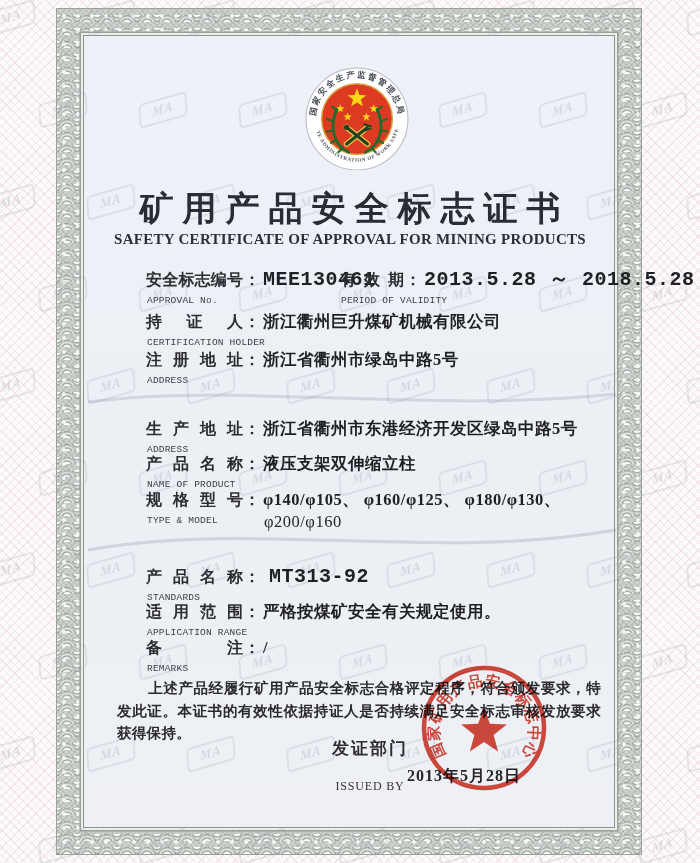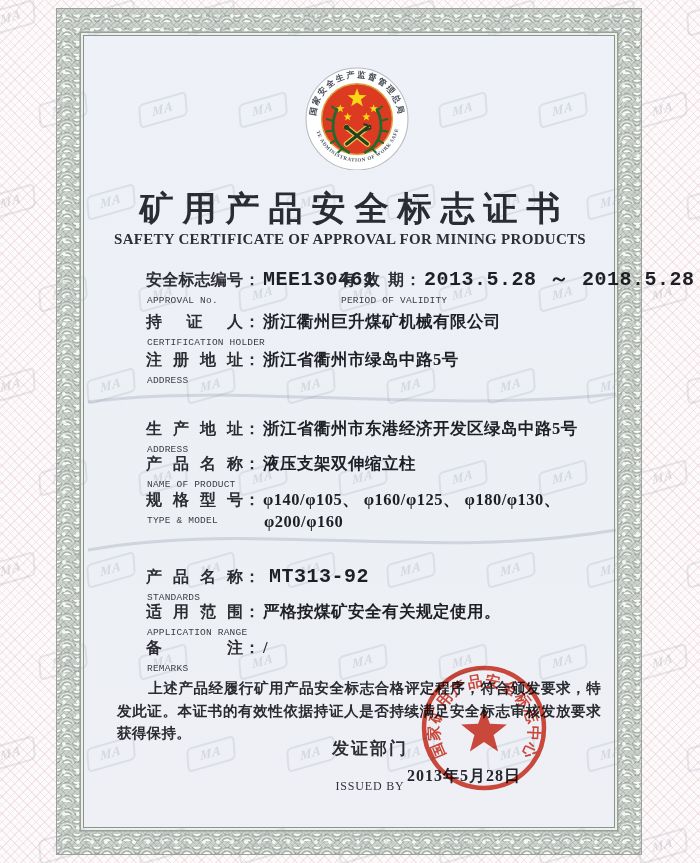--- a/index.html
+++ b/index.html
@@ -39,21 +39,21 @@
   .subtitle{position:absolute;top:231px;left:0;right:0;text-align:center;
     font-weight:700;font-size:15px;letter-spacing:.3px;color:#2e2e36;}
   .row{position:absolute;left:146px;line-height:20px;white-space:nowrap;}
   .grp{position:absolute;top:0;white-space:nowrap;}
   .lab{display:inline-block;width:97px;text-align:justify;text-align-last:justify;
     font-weight:600;font-size:16px;color:#2c2c33;vertical-align:top;}
   .lab.w64{width:64px;}
   .col{font-weight:600;font-size:16px;color:#2c2c33;margin:0 3px 0 1px;}
   .val{font-weight:600;font-size:16.5px;color:#1f1f26;letter-spacing:.5px;}
   .val.mono{font-family:"Liberation Mono","DejaVu Sans Mono",monospace;font-size:20px;letter-spacing:.5px;}
-  .val2{position:absolute;left:118px;top:22px;font-weight:700;font-size:16.5px;color:#1f1f26;letter-spacing:.5px;}
+  .val2{position:absolute;left:118px;top:22px;font-weight:400;font-size:16.5px;color:#1f1f26;letter-spacing:.5px;}
   .sub{position:absolute;left:1px;top:21px;font-family:"Liberation Mono","DejaVu Sans Mono",monospace;
     font-size:9.5px;color:#3c3c44;letter-spacing:.2px;white-space:nowrap;}
   .statement{position:absolute;left:117px;top:677px;width:484px;font-weight:600;
     font-size:14.5px;line-height:22.5px;color:#2a2a31;text-indent:2.15em;
     letter-spacing:.3px;text-align:justify;}
   .dept{position:absolute;left:285px;top:737px;width:170px;text-align:center;}
   .dept-zh{font-weight:600;font-size:17px;letter-spacing:2px;color:#2c2c33;}
   .dept-en{margin-top:19px;font-size:12px;letter-spacing:.8px;color:#33333b;}
   .date{position:absolute;left:407px;top:766px;font-weight:600;font-size:16px;
     letter-spacing:1px;color:#25252c;}

